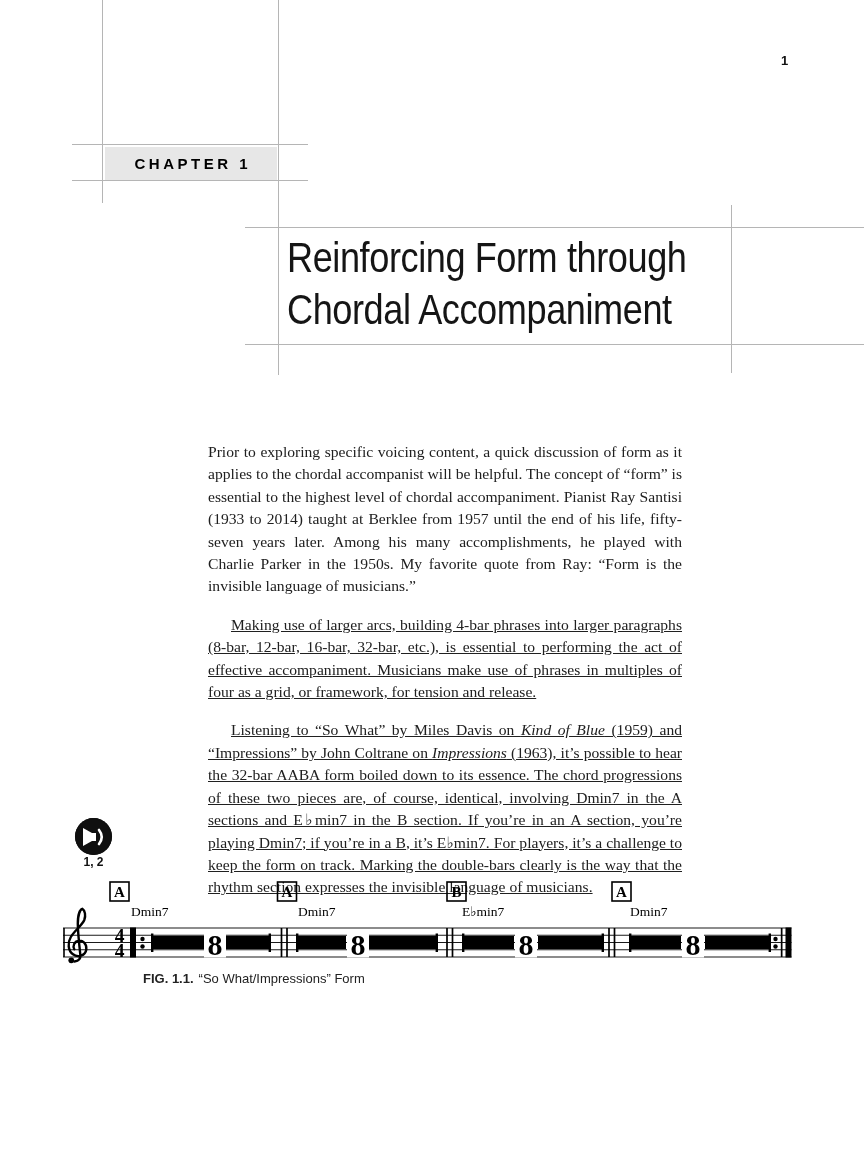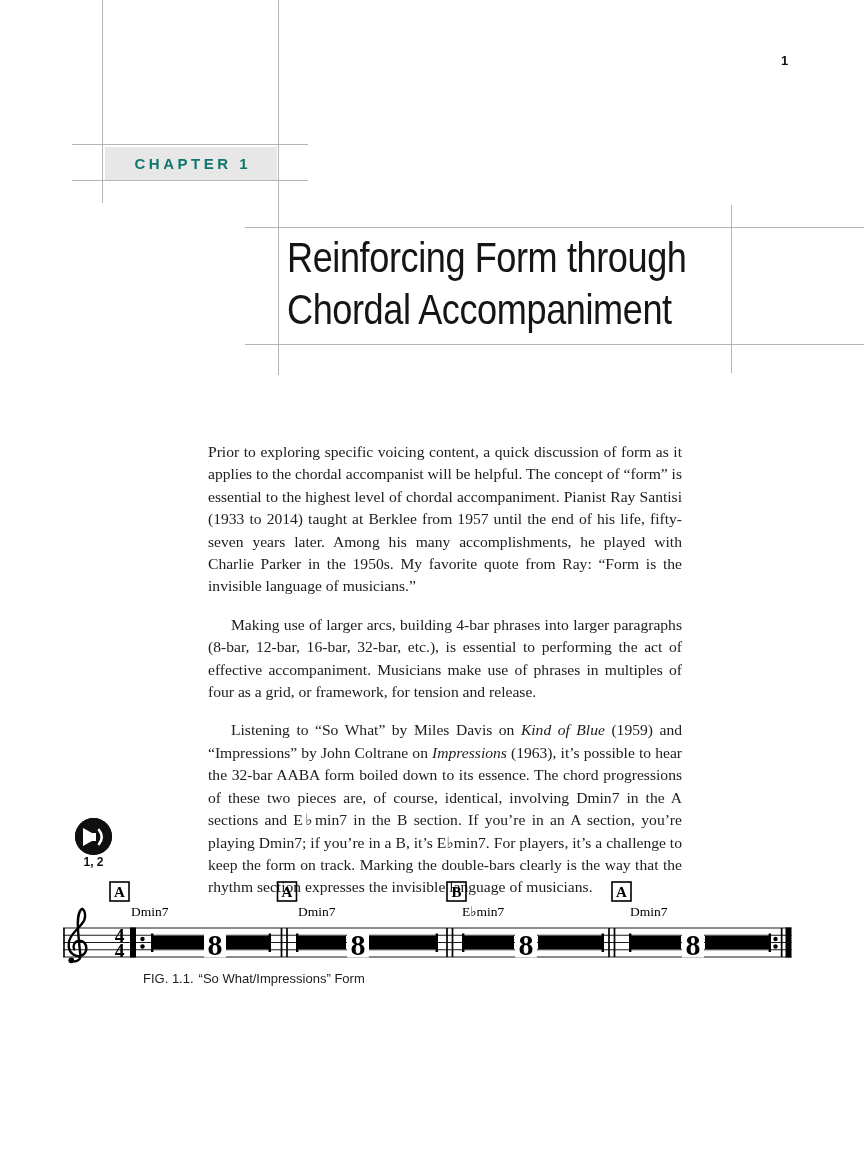--- a/index.html
+++ b/index.html
@@ -11,60 +11,60 @@
   .abs{position:absolute;}
   .rule{position:absolute;background:#b5b5b5;}
   
   .page-num{left:781px;top:53px;font-size:13px;font-weight:bold;color:#111;}
   
   .chapter-box{
     left:105px;top:147px;width:172px;height:33px;background:#e7e7e7;
     display:flex;align-items:center;justify-content:center;
   }
   .chapter-box span{
-    font-size:15px;font-weight:bold;letter-spacing:3.5px;color:#0f766e;
+    font-size:15px;font-weight:bold;letter-spacing:3.5px;color:#000000;
     padding-left:3.5px; 
   }
   
   .title{
     left:287px;top:231px;width:560px;
     font-size:43px;line-height:52px;font-weight:normal;color:#151515;
     transform:scaleX(0.84);transform-origin:left top;
     letter-spacing:-0.5px;white-space:nowrap;
   }
   
   .body-text{
     left:192px;top:425px;width:506px;
     font-family:"Liberation Serif","DejaVu Serif",serif;
     font-size:15.6px;line-height:22.4px;color:#202020;
     text-align:justify;
   }
   .body-text p{margin:16px;}
-  .body-text p.indent{text-indent:23px;}
+  .body-text p.indent{text-indent:23px;text-decoration:underline;}
   .body-text em{font-style:italic;}
   
   .audio-icon{
     left:75px;top:818px;width:37px;height:37px;border-radius:50%;
     background:#101010;display:flex;align-items:center;justify-content:center;
     box-shadow:inset 0 0 0 1.5px #101010;
   }
   .audio-tracks{
     left:70px;top:855px;width:47px;text-align:center;
     font-size:12px;font-weight:bold;color:#111;
   }
   
   .figure-svg{left:0;top:875px;}
   .figure-svg text{font-family:"Liberation Serif","DejaVu Serif",serif;}
   .figure-svg .rehearsal{font-size:15px;font-weight:bold;text-anchor:middle;fill:#000;}
   .figure-svg .chord{font-size:13.5px;fill:#000;}
   .figure-svg .bars8{font-size:30px;font-weight:bold;text-anchor:middle;fill:#000;}
   .figure-svg .tsig{font-size:19.5px;font-weight:bold;text-anchor:middle;fill:#000;}
   
   .caption{left:143px;top:971px;font-size:13px;color:#222;}
-  .caption .cap-label{font-weight:normal;margin-right:5px;}
+  .caption .cap-label{font-weight:bold;margin-right:5px;}
 </style>
 </head>
 <body>
 
 <div class="rule" style="left:102px;top:0;width:1px;height:203px;"></div>
 <div class="rule" style="left:278px;top:0;width:1px;height:375px;"></div>
 <div class="rule" style="left:72px;top:144px;width:236px;height:1px;"></div>
 <div class="rule" style="left:72px;top:180px;width:236px;height:1px;"></div>
 <div class="rule" style="left:245px;top:227px;width:619px;height:1px;"></div>
 <div class="rule" style="left:245px;top:344px;width:619px;height:1px;"></div>

